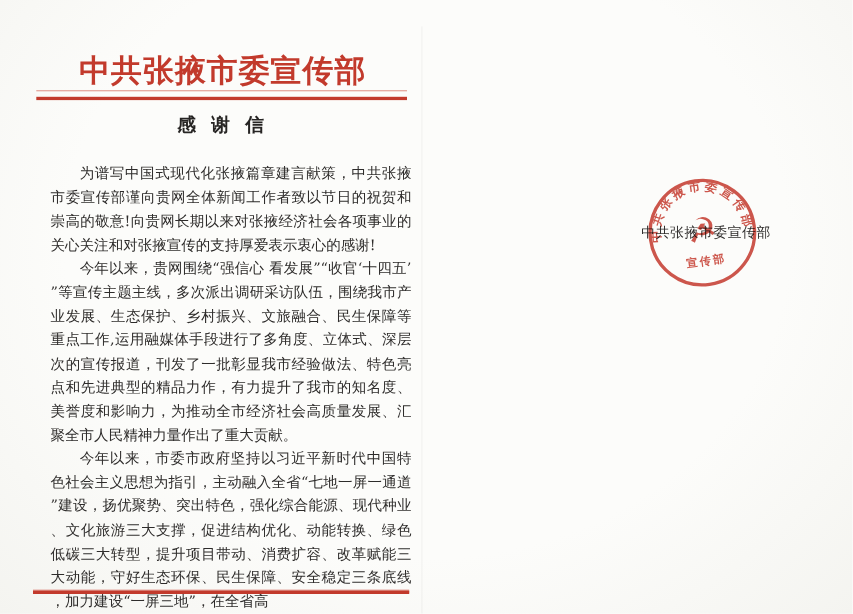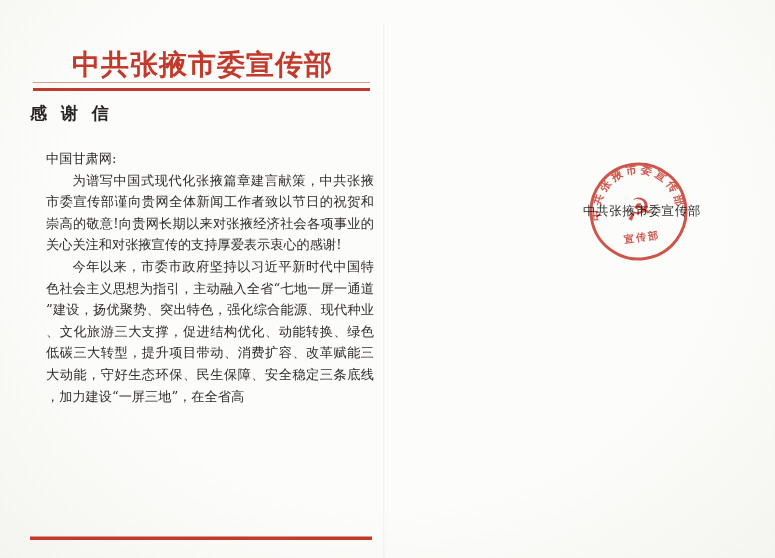--- a/index.html
+++ b/index.html
@@ -19,21 +19,21 @@
     text-align:center;font-size:28px;font-weight:bold;letter-spacing:1px;
     color:var(--accent-red);
   }
   .head-rule{
     position:absolute;top:82px;left:3px;width:337px;height:5px;
     border-top:1px solid #e0978d;
     border-bottom:3px solid var(--accent-red);
   }
   .letter-title{
     position:absolute;top:102px;left:0;width:100%;margin:0;
-    text-align:left;font-size:17px;font-weight:bold;letter-spacing:4px;color:#262423;
+    text-align:center;font-size:17px;font-weight:bold;letter-spacing:4px;color:#262423;
   }
   .body-text{
     position:absolute;top:148px;left:16px;width:328px;
     font-size:13.2px;line-height:21.6px;text-align:justify;
     text-justify:inter-character;word-break:break-all;line-break:anywhere;
   }
   .body-text p{margin:0;}
   .para{text-indent:2em;}
   .recipient{text-indent:0;}
   .footer-rule{
@@ -64,22 +64,22 @@
 </head>
 <body style="--accent-red: #c23a2c; --seal-red: #c94034; color: rgb(46, 44, 43);">
 
 <div class="page-divider"></div>
 
 <section class="page page-left">
   <h1 class="letterhead">中共张掖市委宣传部</h1>
   <div class="head-rule"></div>
   <h2 class="letter-title">感 谢 信</h2>
   <div class="body-text">
-    <p class="recipient">中国甘肃网:</p>
     <p class="para">为谱写中国式现代化张掖篇章建言献策，中共张掖市委宣传部谨向贵网全体新闻工作者致以节日的祝贺和崇高的敬意!向贵网长期以来对张掖经济社会各项事业的关心关注和对张掖宣传的支持厚爱表示衷心的感谢!</p>
+    <p class="para">今年以来，贵网围绕“强信心 看发展”“收官‘十四五’”等宣传主题主线，多次派出调研采访队伍，围绕我市产业发展、生态保护、乡村振兴、文旅融合、民生保障等重点工作,运用融媒体手段进行了多角度、立体式、深层次的宣传报道，刊发了一批彰显我市经验做法、特色亮点和先进典型的精品力作，有力提升了我市的知名度、美誉度和影响力，为推动全市经济社会高质量发展、汇聚全市人民精神力量作出了重大贡献。</p>
     <p class="para">今年以来，市委市政府坚持以习近平新时代中国特色社会主义思想为指引，主动融入全省“七地一屏一通道”建设，扬优聚势、突出特色，强化综合能源、现代种业、文化旅游三大支撑，促进结构优化、动能转换、绿色低碳三大转型，提升项目带动、消费扩容、改革赋能三大动能，守好生态环保、民生保障、安全稳定三条底线，加力建设“一屏三地”，在全省高</p>
   </div>
   <div class="footer-rule"></div>
 </section>
 
 <section class="page page-right">
   <div class="sig-org">中共张掖市委宣传部</div>
   <div class="seal">
     <svg viewBox="0 0 100 100">
       <circle class="seal-ring" cx="50" cy="50" r="47"></circle>

